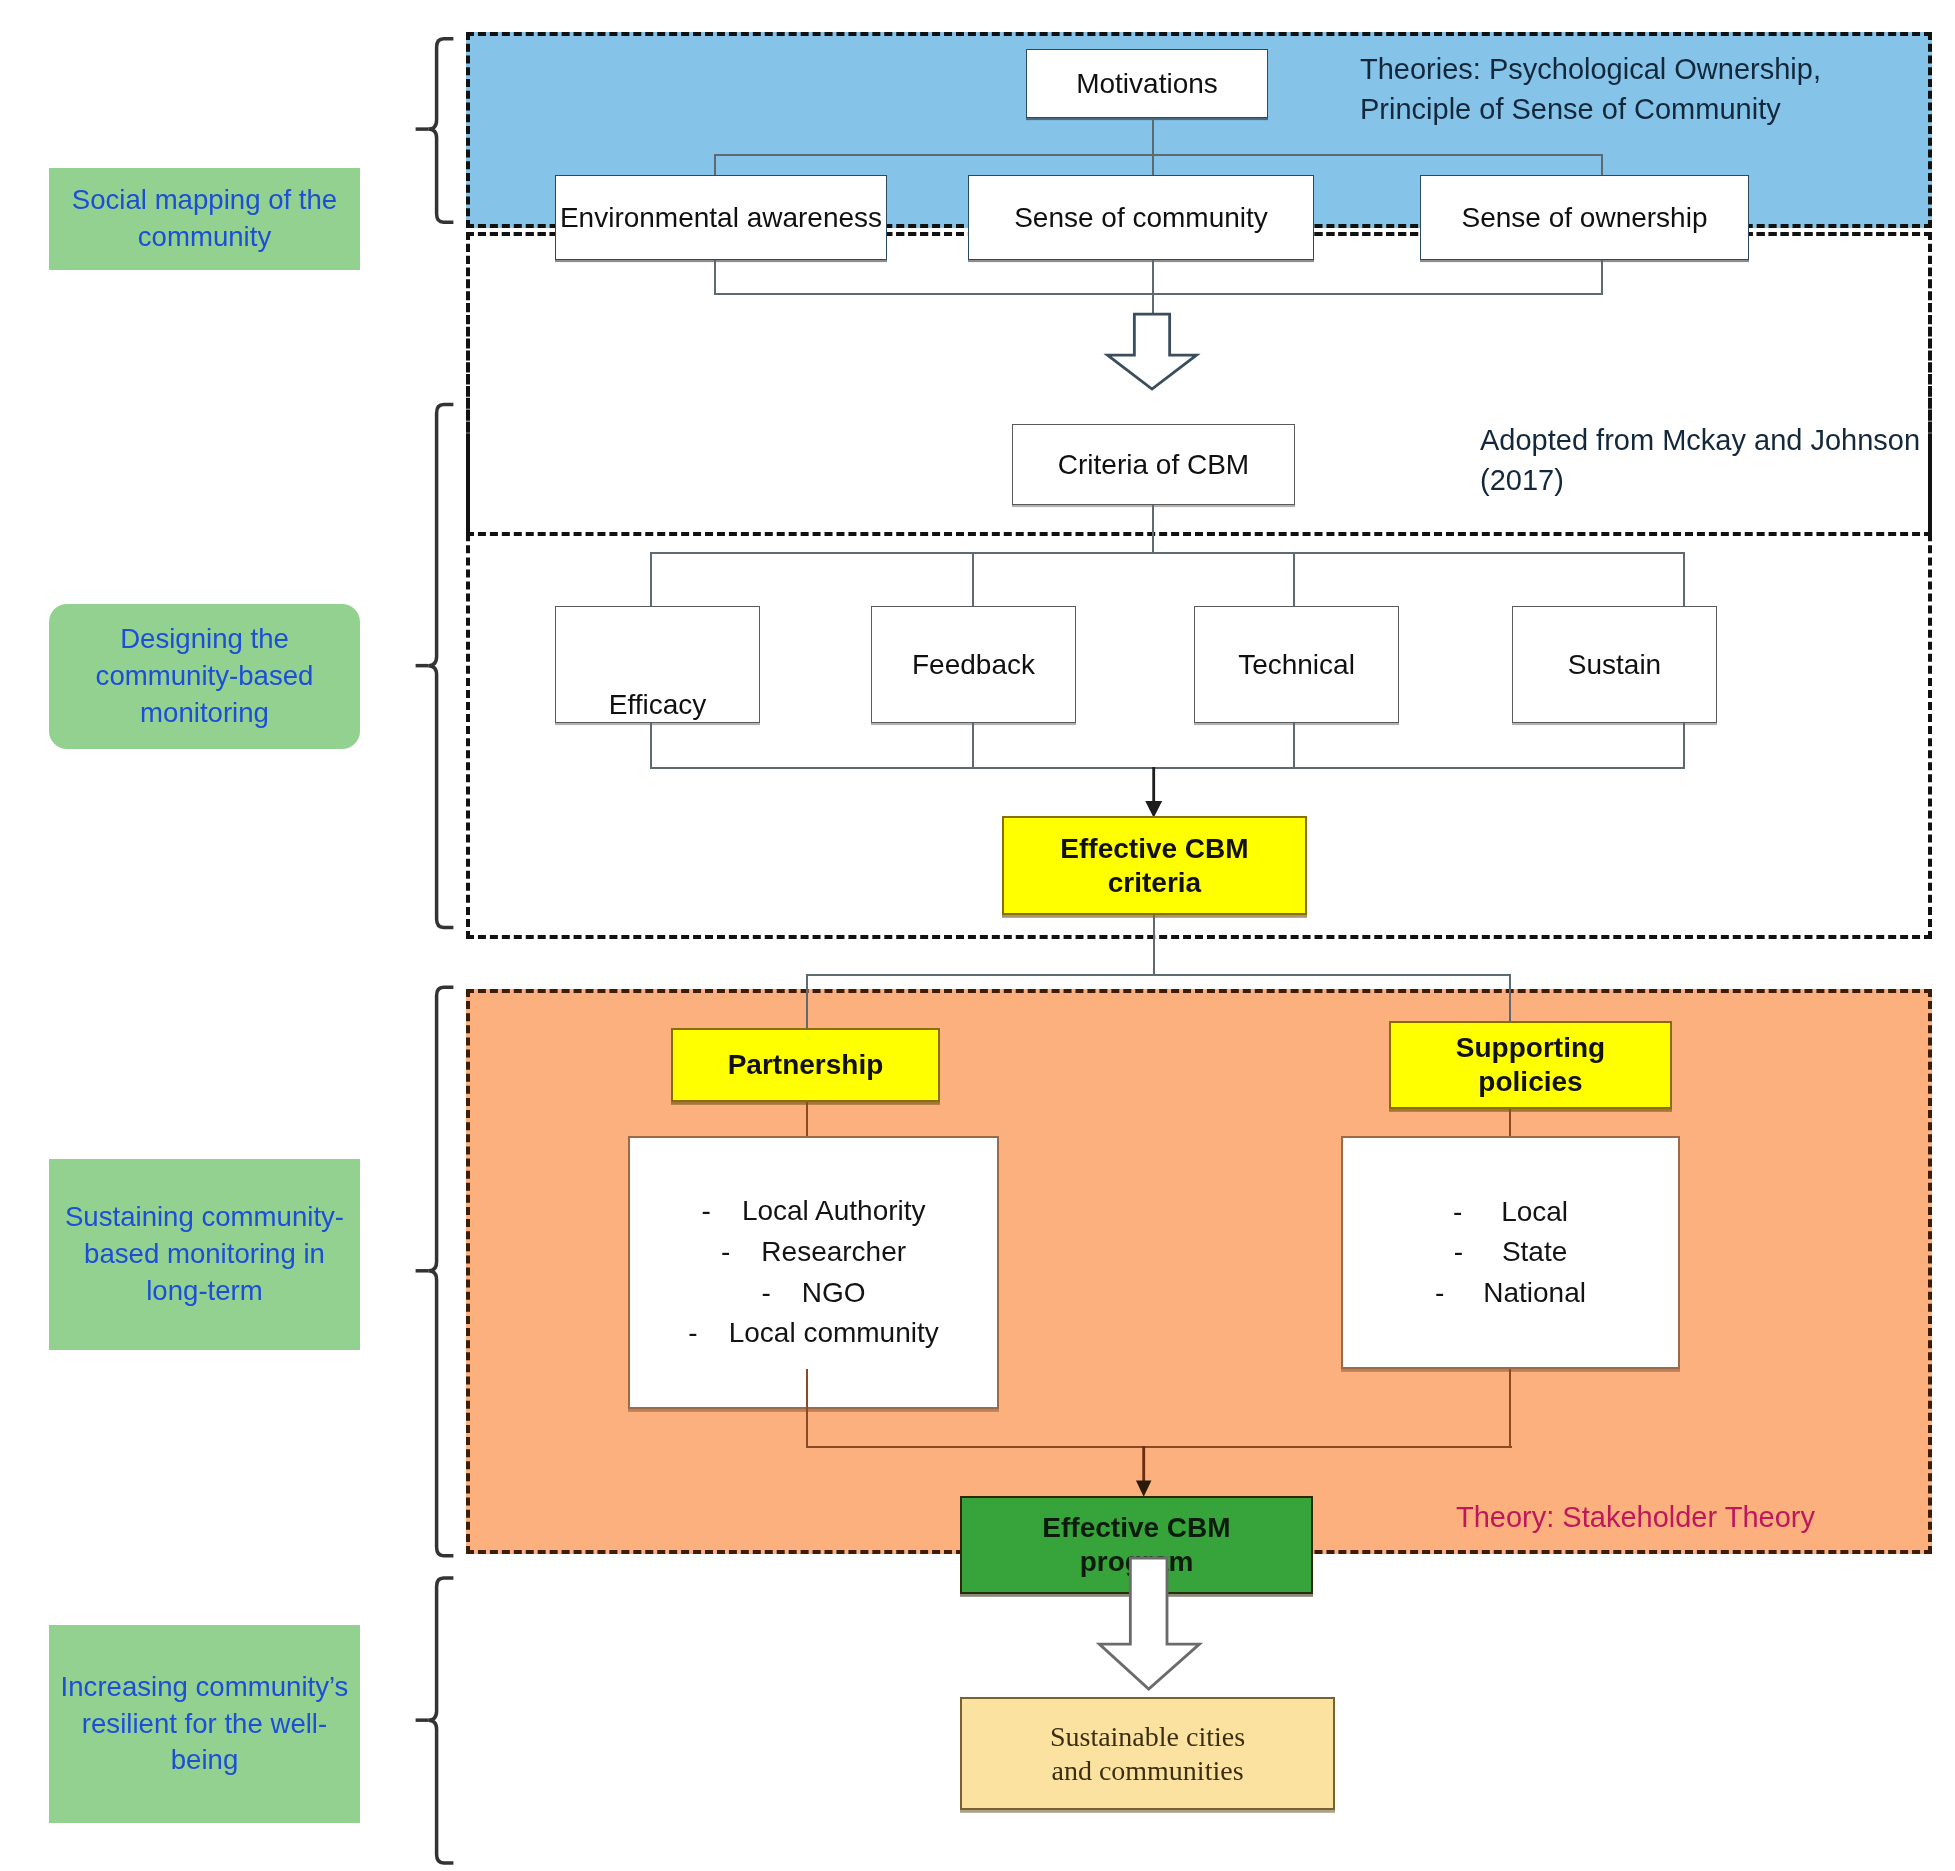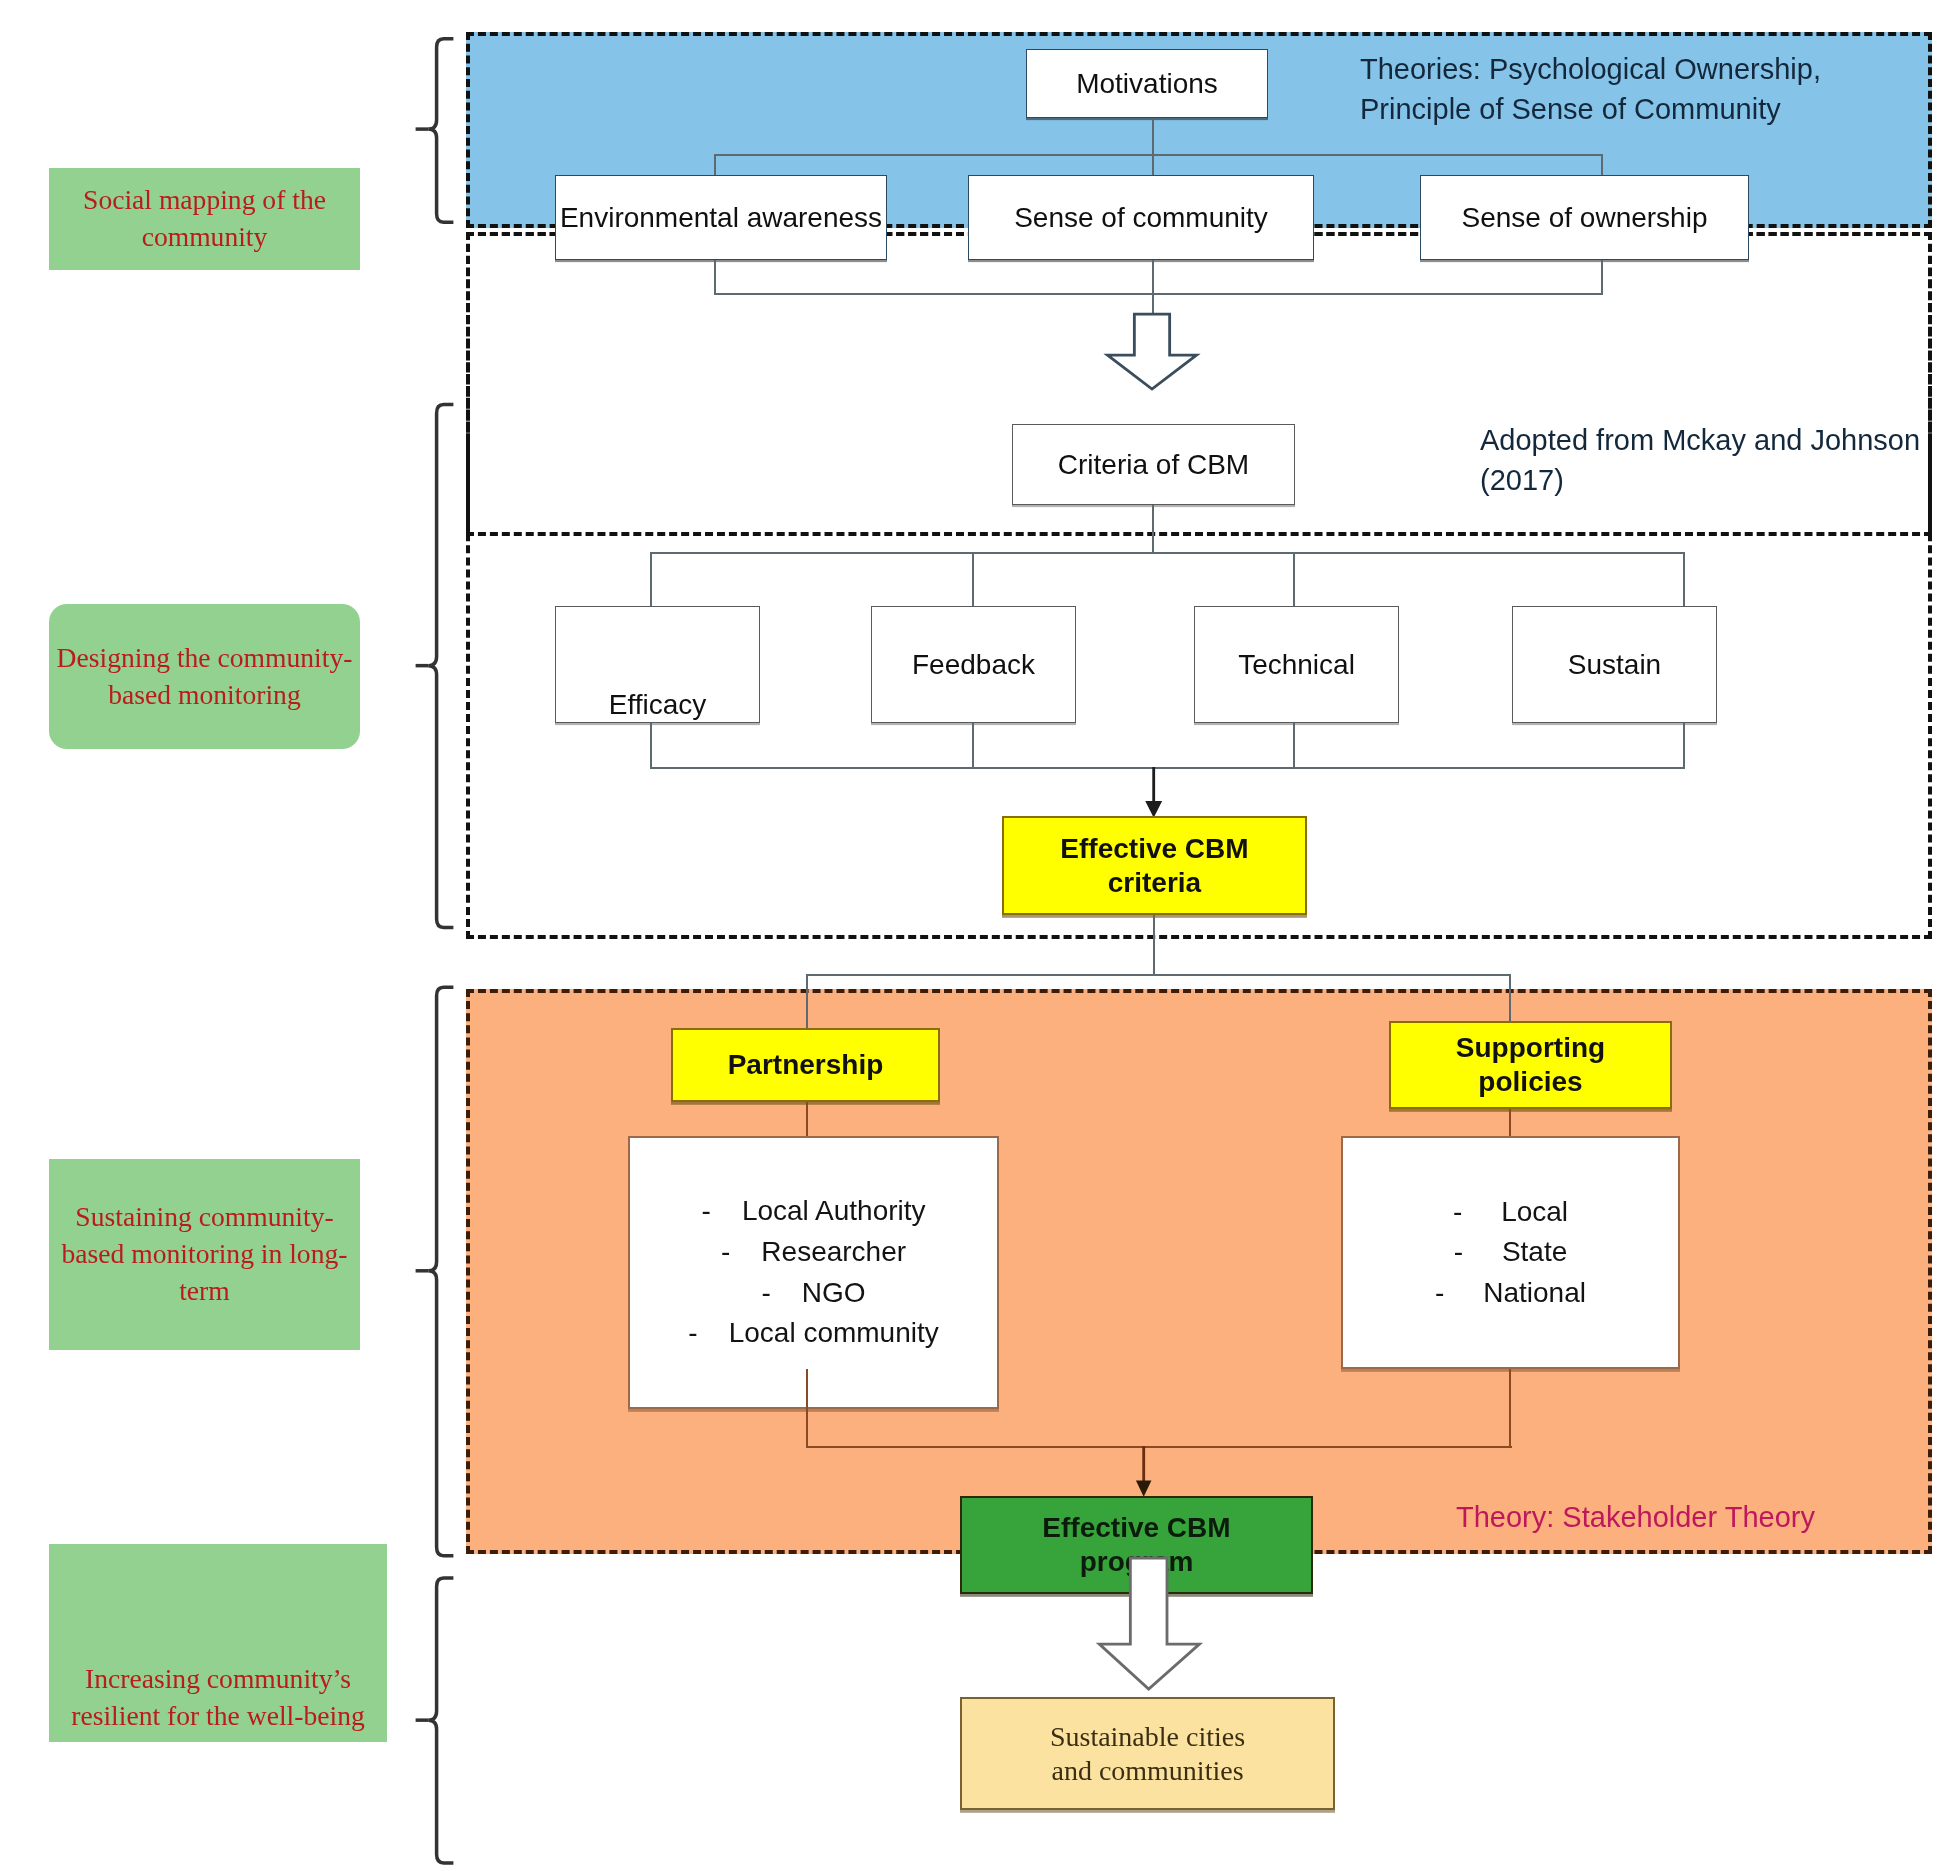--- a/index.html
+++ b/index.html
@@ -18,29 +18,28 @@
     overflow: hidden;
   }
 
   
   .abs { position: absolute; }
 
   
   .stage-label {
     position: absolute;
     background: #92d190;
-    color: #b91c1c;
+    color: #1d4ed8;
     display: flex;
     align-items: center;
     justify-content: center;
     text-align: center;
     font-size: 27.6px;
     line-height: 1.34;
-    padding: 7px 7px;
-    font-family: Liberation Serif, serif;
+    padding: 20px 7px;
   }
 
   
   .brace { position: absolute; }
 
   
   .section {
     position: absolute;
     border: 4.2px dashed #111111;
   }
@@ -139,21 +138,21 @@
   </div>
 
   <div class="stage-label" style="left:49px; top:604px; width:311px; height:145px;border-radius:18px;">
     <span>Designing the community-based monitoring</span>
   </div>
 
   <div class="stage-label" style="left:49px; top:1159px; width:311px; height:191px;">
     <span>Sustaining community-based monitoring in long-term</span>
   </div>
 
-  <div class="stage-label" style="left:49px; top:1544px; width:338px; height:198px;align-items:flex-end;">
+  <div class="stage-label" style="left:49px; top:1625px; width:311px; height:198px;">
     <span>Increasing community’s resilient for the well-being</span>
   </div>
 
   <svg class="brace" style="left:410px; top:35px;" width="49" height="191" viewBox="0 0 70 270">
     <path d="M62 4 H48 Q38 4 38 16 V120 Q38 133 26 133 Q38 133 38 146 V254 Q38 266 48 266 H62" fill="none" stroke="#333" stroke-width="5"></path>
     <path d="M26 133 H8" fill="none" stroke="#333" stroke-width="5"></path>
   </svg>
 
   <svg class="brace" style="left:410px; top:399px;" width="49" height="534" viewBox="0 0 70 755">
     <path d="M62 4 H48 Q38 4 38 16 V364 Q38 377 26 377 Q38 377 38 390 V739 Q38 751 48 751 H62" fill="none" stroke="#333" stroke-width="5"></path>

